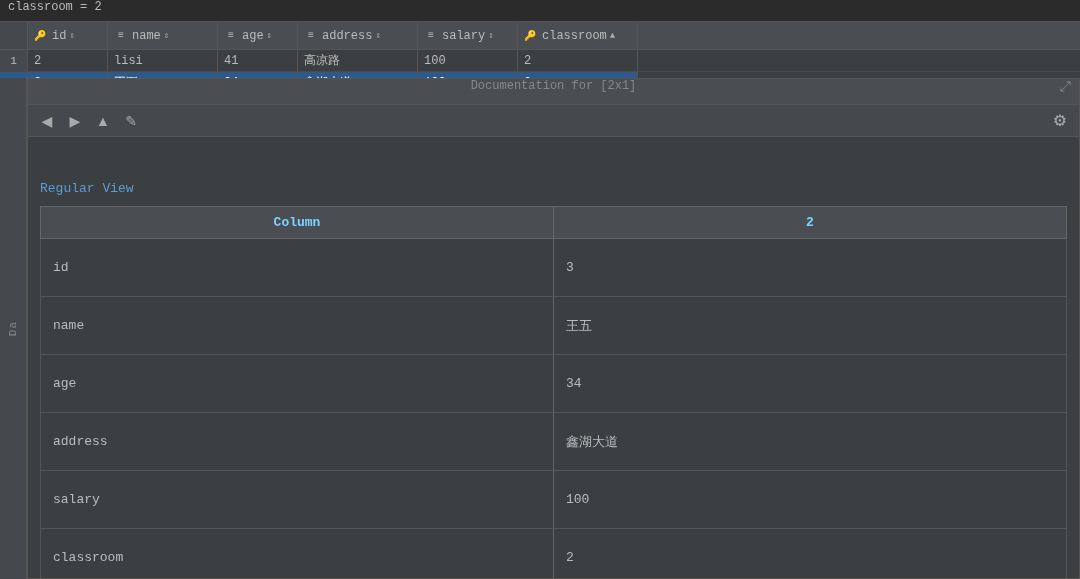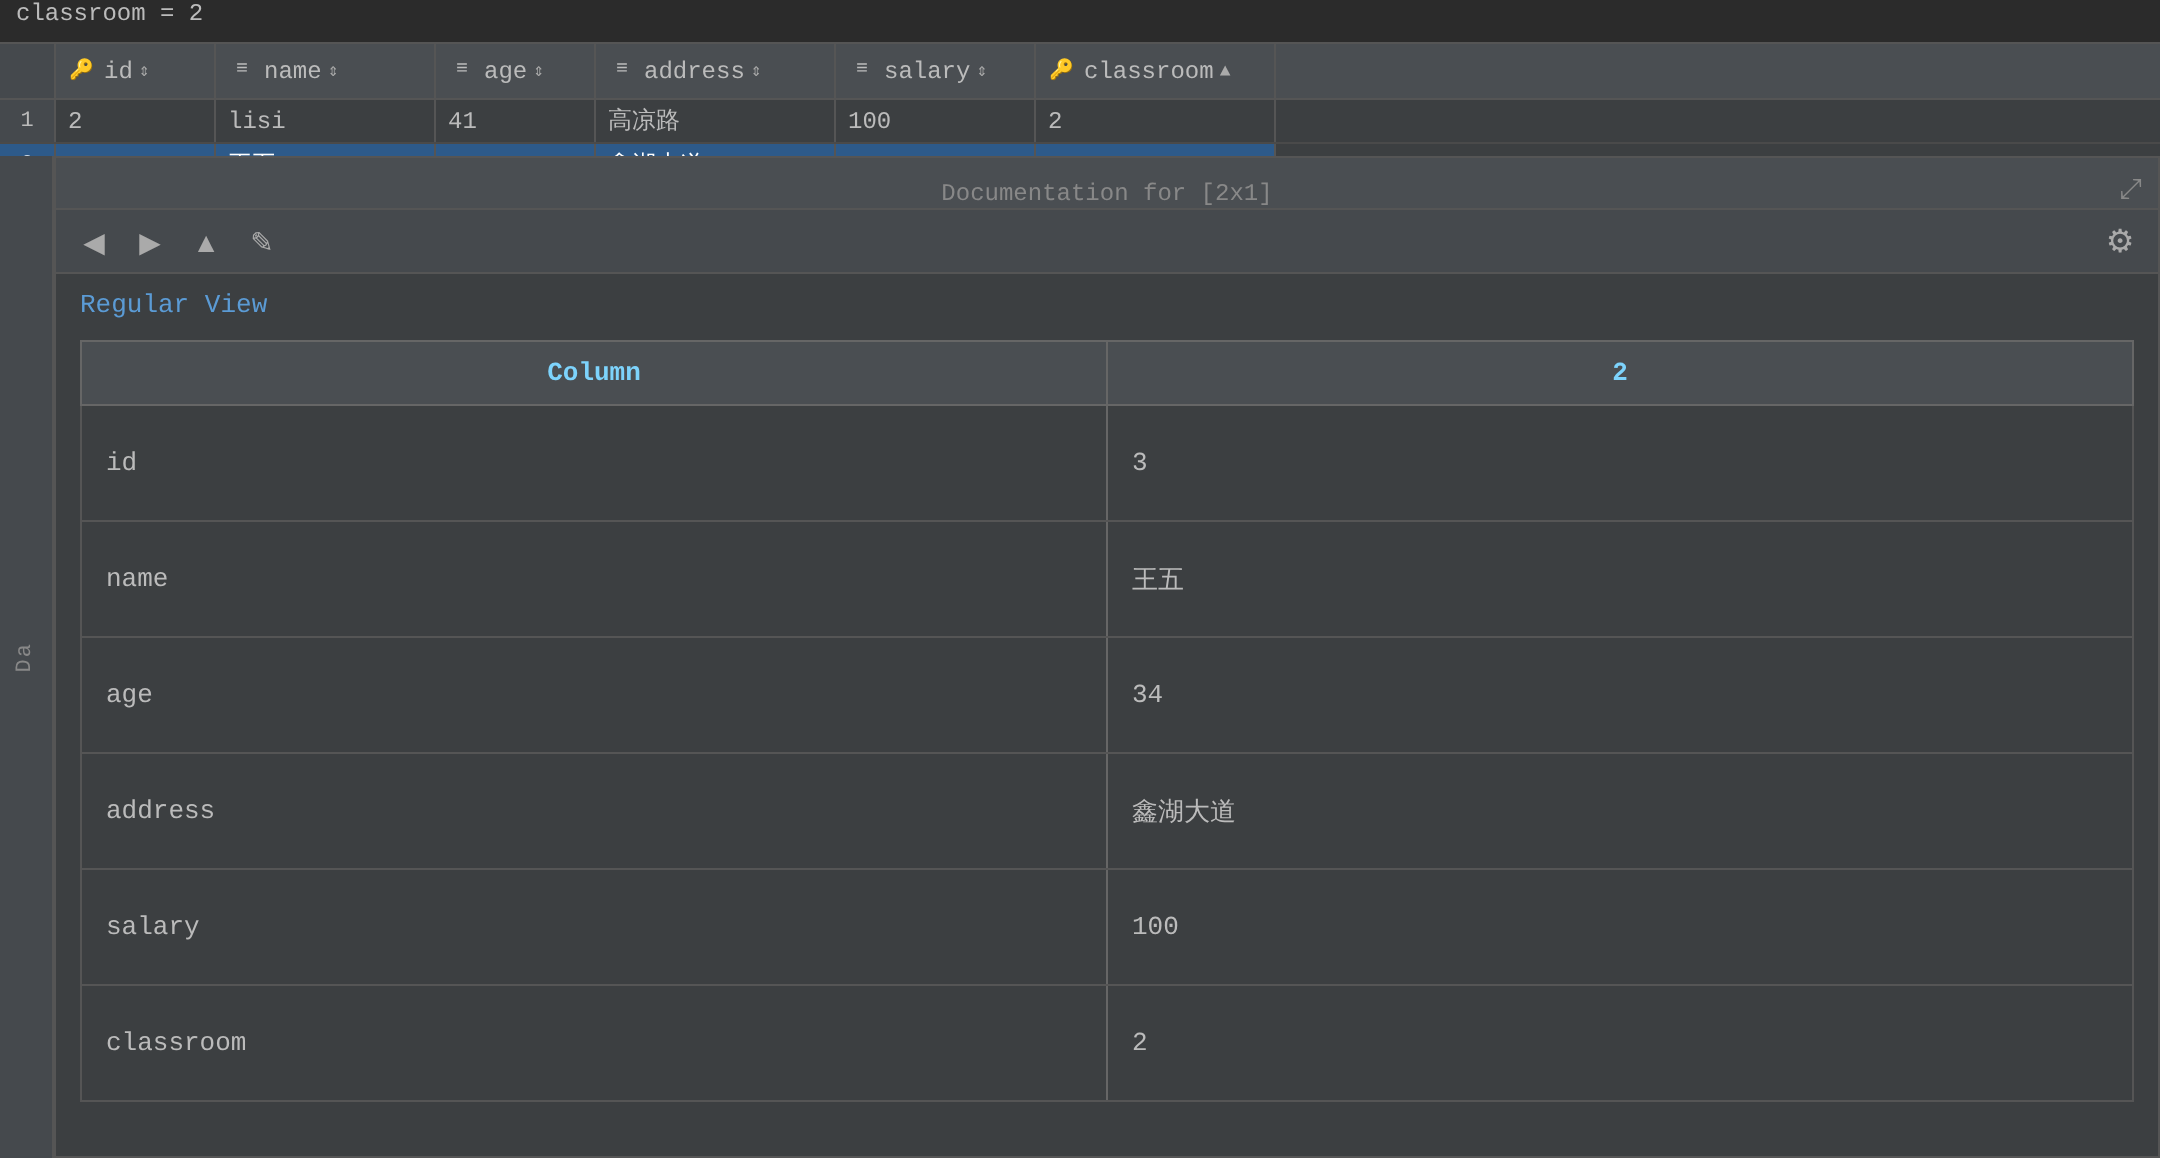--- a/index.html
+++ b/index.html
@@ -114,21 +114,21 @@
       background: #3c3f41;
       border: 1px solid #555;
       display: flex;
       flex-direction: column;
     }
 
     .doc-titlebar {
       background: #4a4e52;
       height: 26px;
       display: flex;
-      align-items: flex-end;
+      align-items: flex-start;
       justify-content: center;
       border-bottom: 1px solid #555;
       position: relative;
     }
 
     .doc-title {
       color: #888;
       font-size: 12px;
     }
 
@@ -178,20 +178,21 @@
       overflow: auto;
     }
 
     .regular-view-link {
       color: #5b9bd5;
       text-decoration: none;
       font-size: 13px;
       cursor: pointer;
       display: inline-block;
       margin-bottom: 10px;
+      margin-top: 36px;
     }
 
     
     .doc-table {
       width: 100%;
       border-collapse: collapse;
       border: 1px solid #666;
     }
 
     .doc-table th {

